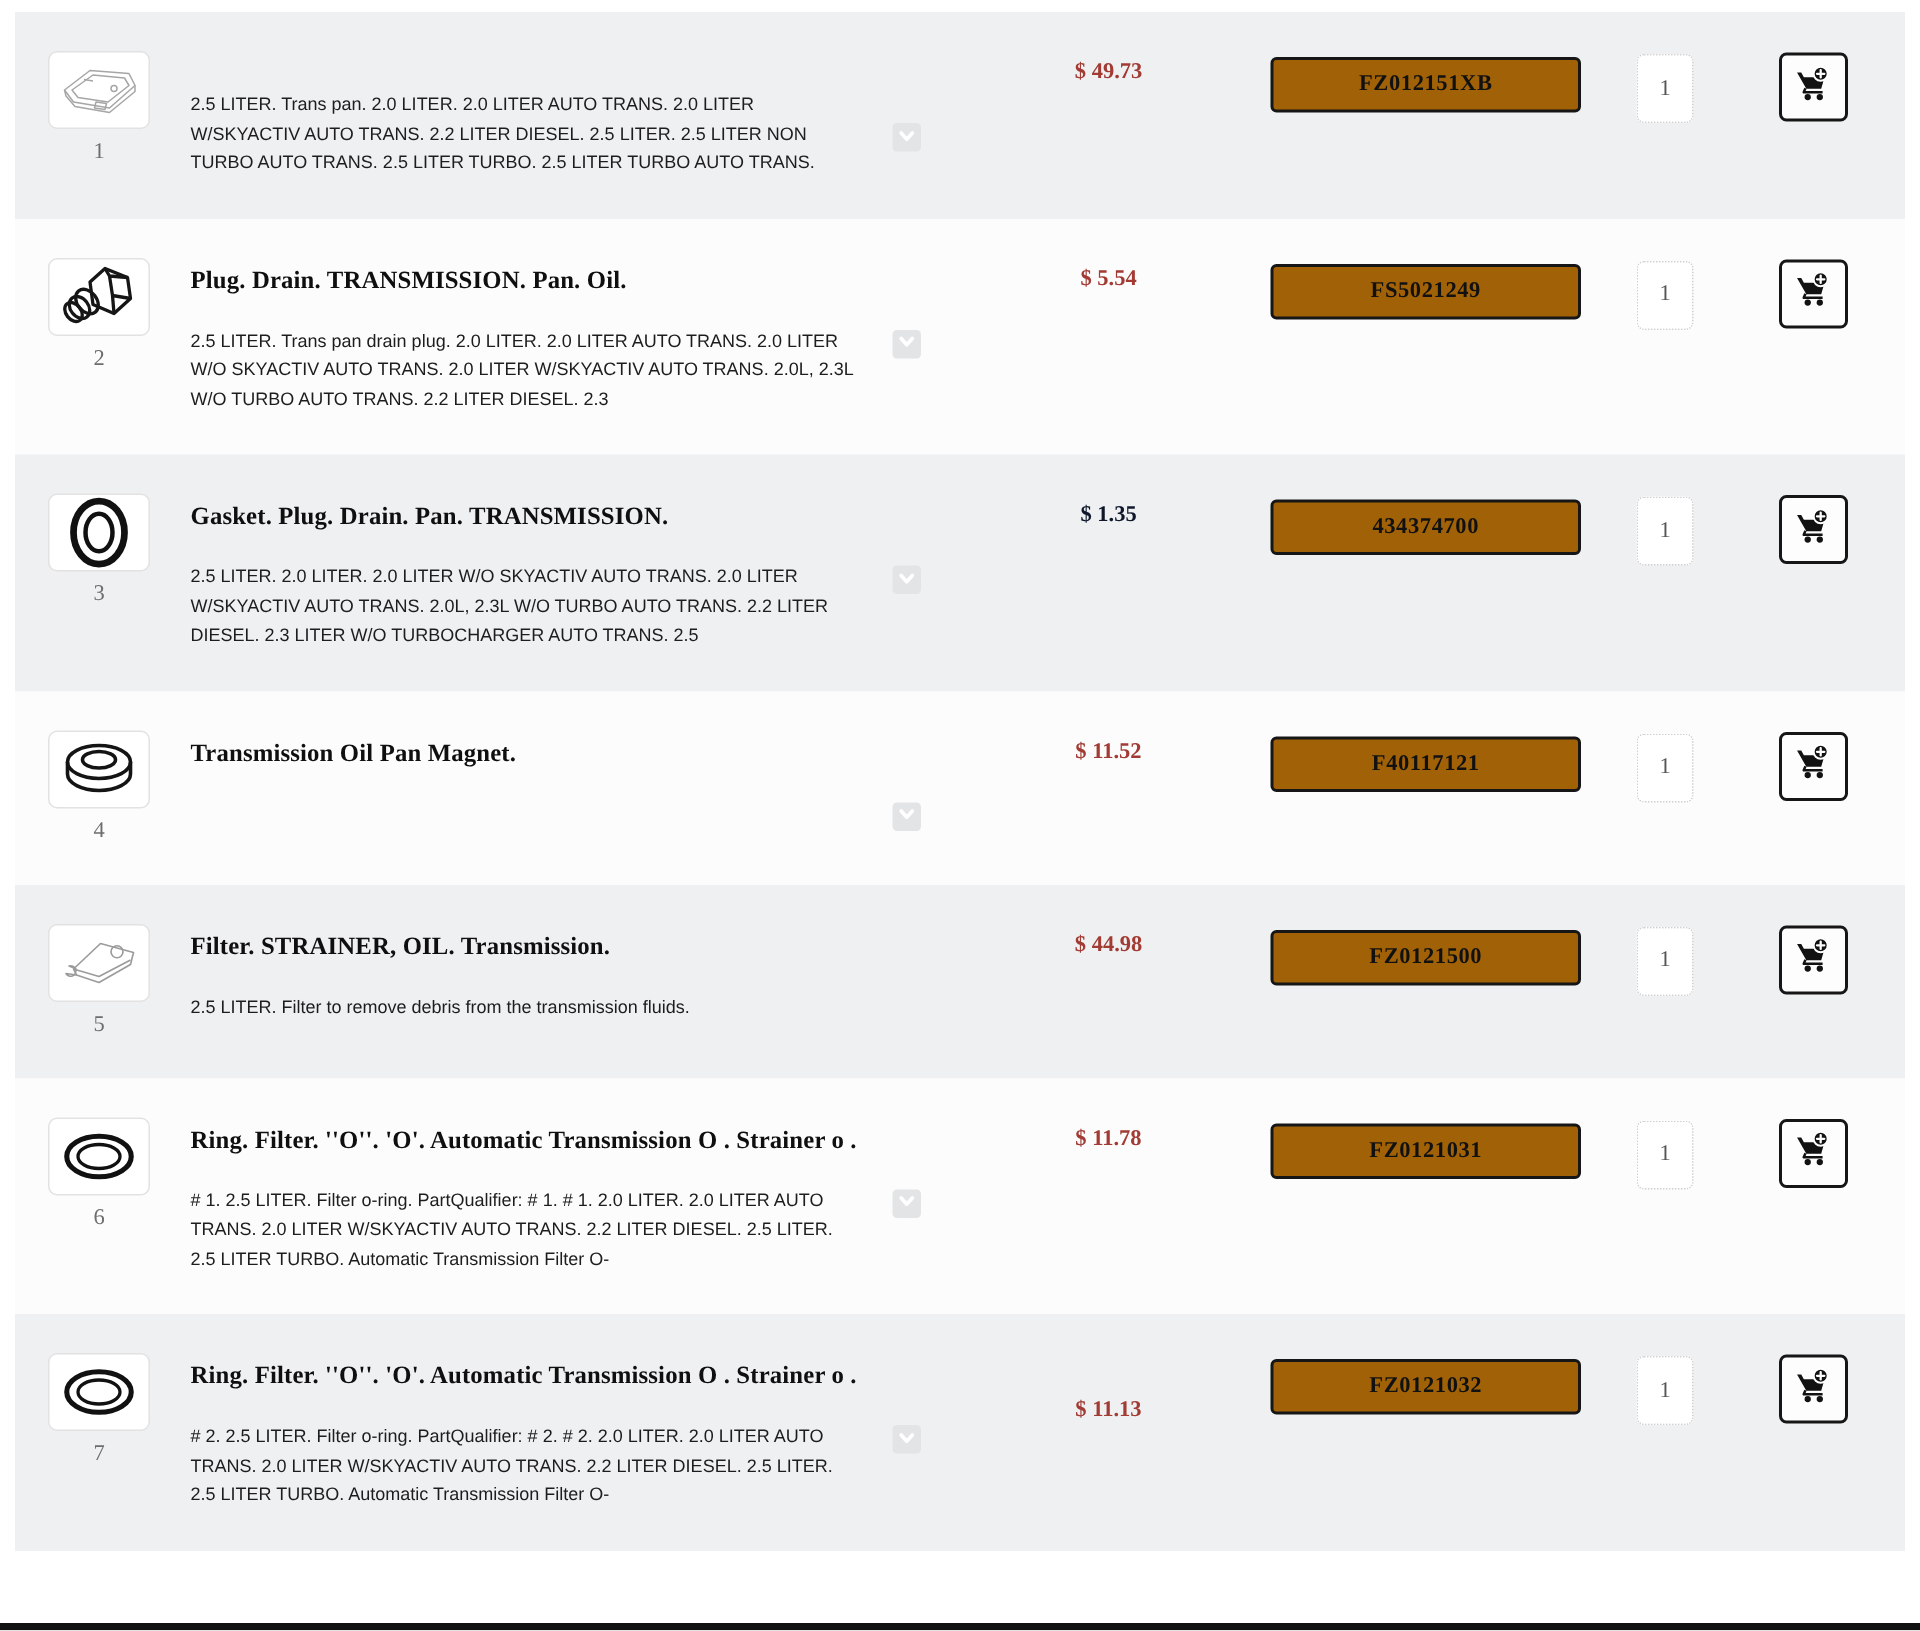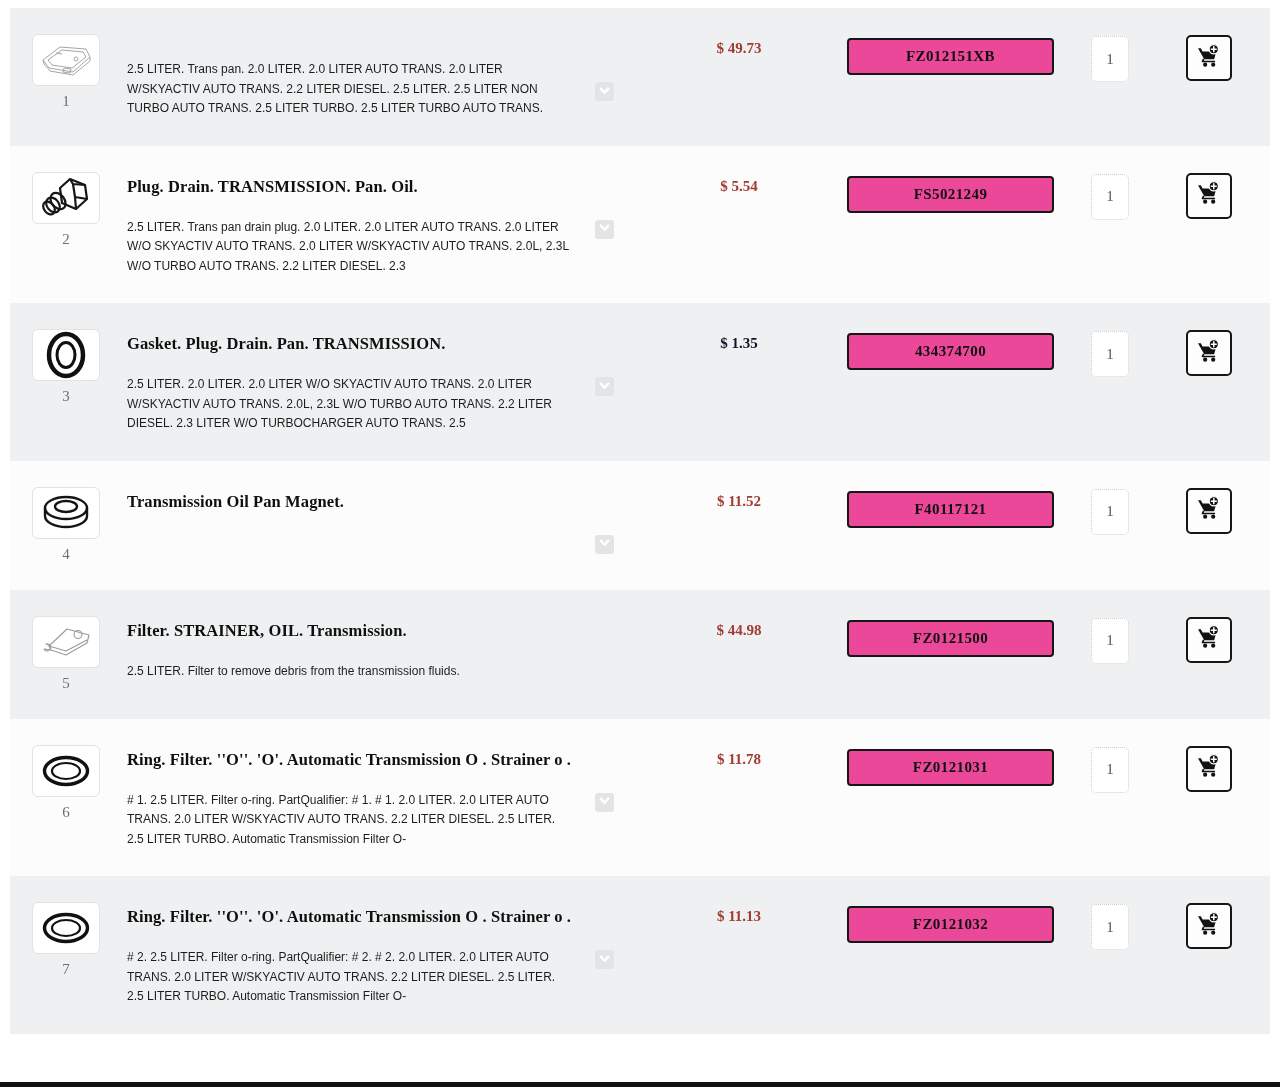--- a/index.html
+++ b/index.html
@@ -21,21 +21,21 @@
   .part-desc{margin-top:21px;width:442px;font-family:"Liberation Sans", sans-serif;
              font-size:12px;line-height:19.5px;color:#1d1d1d;}
   .expander{position:absolute;left:468px;top:48px;width:19px;height:19px;border:none;padding:0;
             background:#e2e4e6;border-radius:3px;display:flex;align-items:center;justify-content:center;cursor:pointer;}
 
   .col-price{flex:0 0 246px;box-sizing:border-box;padding-left:74px;padding-top:6px;
              display:flex;justify-content:center;align-items:flex-start;text-align:center;}
   .price{font-size:15px;font-weight:bold;}
 
   .col-part{flex:0 0 251px;box-sizing:border-box;}
-  .part-btn{display:block;margin:4px auto 0 22px;width:207px;height:37px;background:#ec4899;
+  .part-btn{display:block;margin:4px auto 0 22px;width:207px;height:37px;background:#a16207;
             border:2px solid #161616;border-radius:4px;font-family:"Liberation Serif", serif;
             font-size:15px;font-weight:bold;color:#111;letter-spacing:.4px;cursor:pointer;}
 
   .col-qty{flex:0 0 68px;box-sizing:border-box;}
   .qty-input{display:block;margin:2px auto 0 15px;width:38px;height:46px;background:#ffffff;
              border:1px dotted #cfcfcf;border-radius:5px;text-align:center;
              font-family:"Liberation Serif", serif;font-size:15px;color:#555;box-sizing:border-box;}
 
   .col-cart{flex:1 1 auto;box-sizing:border-box;}
   .cart-btn{display:block;margin:1px 0 0 42px;width:46px;height:46px;background:#fdfdfd;
@@ -364,21 +364,21 @@
       <div class="part-desc"># 2. 2.5 LITER. Filter o-ring. PartQualifier: # 2. # 2. 2.0 LITER. 2.0 LITER AUTO TRANS. 2.0 LITER W/SKYACTIV AUTO TRANS. 2.2 LITER DIESEL. 2.5 LITER. 2.5 LITER TURBO. Automatic Transmission Filter O-</div>
       <button class="expander">
         <span>
           <svg width="13" height="13" viewBox="0 0 14 14">
                 <polyline points="3,5 7,9.5 11,5" fill="none" stroke="#ffffff" stroke-width="2.6" stroke-linecap="round" stroke-linejoin="round"></polyline>
               </svg>
         </span>
       </button>
     </div>
     <div class="col-price">
-      <span class="price" style="color: rgb(162, 59, 52);">$ 11.13</span>
+      <span class="price" style="color: rgb(162, 59, 52); margin-top: 24px;">$ 11.13</span>
     </div>
     <div class="col-part">
       <button class="part-btn">FZ0121032</button>
     </div>
     <div class="col-qty">
       <input class="qty-input" type="text" value="1" style="">
     </div>
     <div class="col-cart">
       <button class="cart-btn">
         <span>

